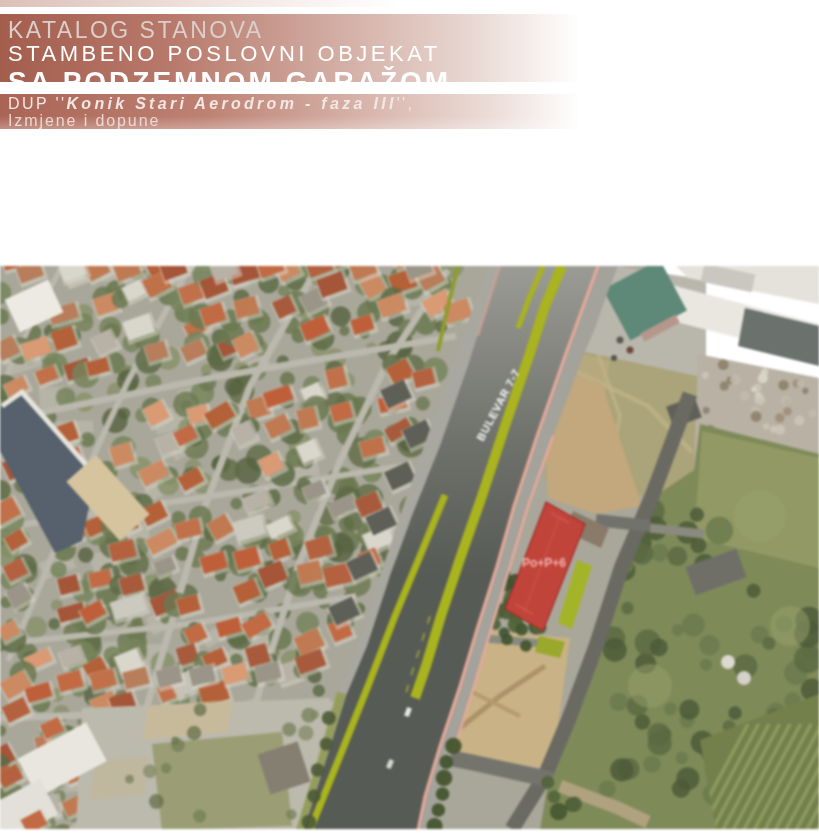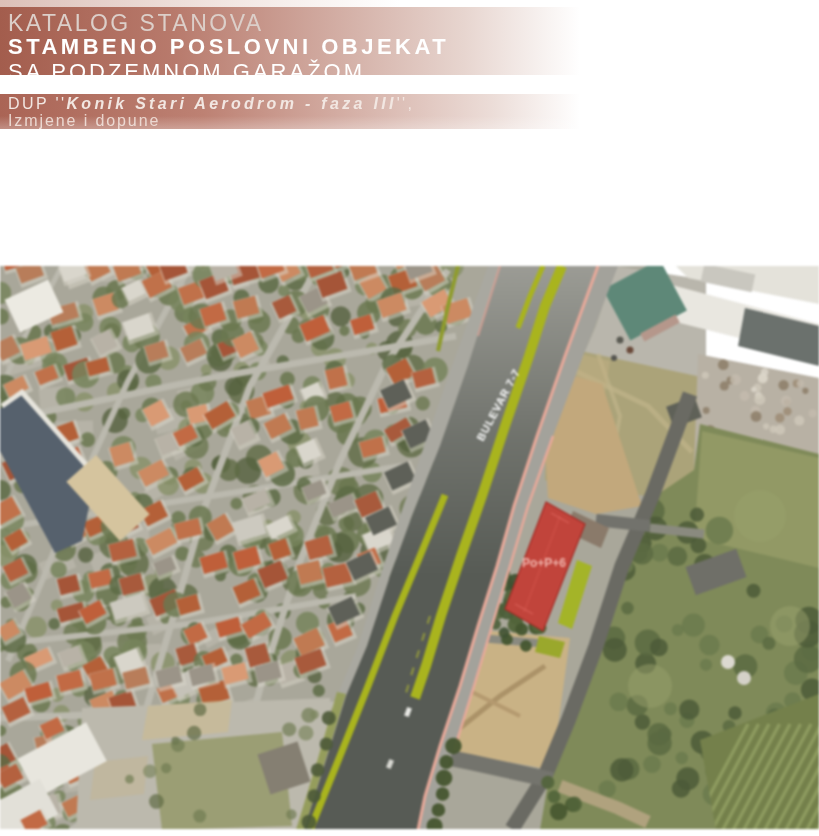--- a/index.html
+++ b/index.html
@@ -1,26 +1,26 @@
 <!DOCTYPE html>
 <html><head>
 <meta charset="utf-8">
 <style>
   html,body { margin:0; padding:0; background:#ffffff; }
   .page { position:relative; width:819px; height:836px; overflow:hidden;
           font-family:"Liberation Sans", sans-serif; background:#fff; }
-  .band1 { position:absolute; left:0; top:7px; width:580px; height:68px;
+  .band1 { position:absolute; left:0; top:14px; width:580px; height:68px;
            background:linear-gradient(to right, #a35d4d 0%, #b87a6c 30%, #e7d5cf 80%, #ffffff 100%); }
   .bandtop { position:absolute; left:0; top:0; width:400px; height:7px;
            background:linear-gradient(to right, #dcc0b8 0%, #f3e8e4 60%, #fff 100%); }
   .t1 { position:absolute; left:8px; top:3px; font-size:23px; letter-spacing:2.5px;
         color:#dccfc9; white-space:nowrap; }
-  .t2 { position:absolute; left:8px; top:27px; font-size:22px; font-weight:bold;
+  .t2 { position:absolute; left:8px; top:27px; font-size:22px; font-weight:normal;
         letter-spacing:3.5px; color:#ffffff; white-space:nowrap;text-align:center; }
-  .t3 { position:absolute; left:8px; top:52px; font-size:22px; font-weight:normal;
+  .t3 { position:absolute; left:8px; top:52px; font-size:28px; font-weight:bold;
         letter-spacing:3px; color:#ffffff; white-space:nowrap; }
   .band2 { position:absolute; left:0; top:94px; width:580px; height:35px;
            background:linear-gradient(to right, #aa6455 0%, #bd8173 35%, #ecddd8 85%, #fff 100%); }
   .t4 { position:absolute; left:8px; top:1px; font-size:16px; color:#f2e7e2;
         letter-spacing:2.4px; white-space:nowrap; }
   .t4 b { letter-spacing:3.3px;font-style:italic; }
   .t5 { position:absolute; left:8px; top:18px; font-size:16px; color:#e9d3cb;
         letter-spacing:1.9px; white-space:nowrap; }
   .band2::after { content:""; position:absolute; left:0; top:22px; width:100%; height:13px;
         background:linear-gradient(to bottom, rgba(255,255,255,0), rgba(255,255,255,0.28)); }

